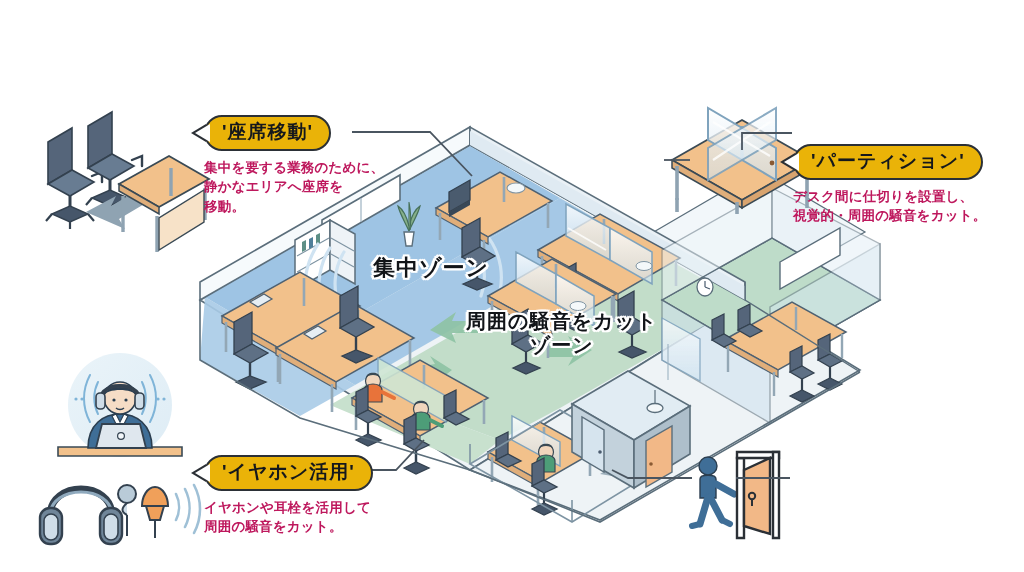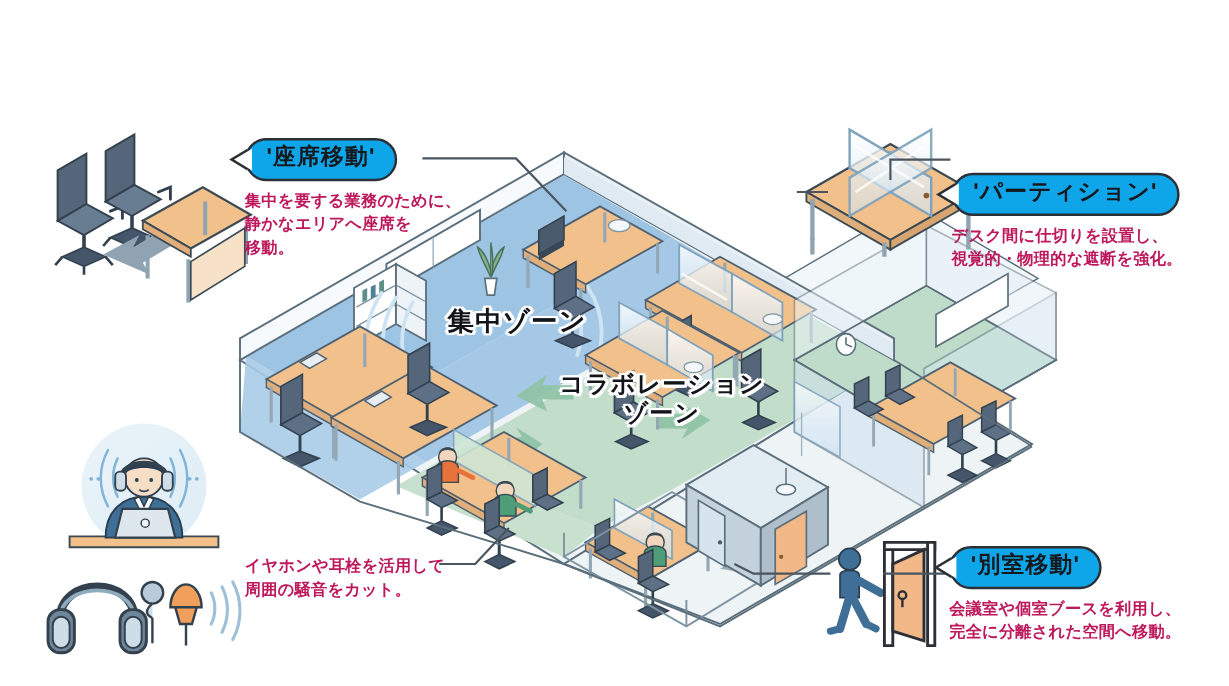--- a/index.html
+++ b/index.html
@@ -8,21 +8,21 @@
        font-family:"Liberation Sans","DejaVu Sans",sans-serif;}
   #stage{position:relative;width:1024px;height:572px;background:#ffffff;}
   svg#scene{position:absolute;inset:0;width:1024px;height:572px;display:block;}
 
   
   .callout{position:absolute;}
   .bubble{
     display:inline-block;
     border:2.5px solid #2b3036;
     border-radius:22px;
-    background:#0ea5e9;
+    background:#eab308;
     padding:4px 16px 6px 16px;
     font-weight:bold;
     color:#15181c;
     letter-spacing:1px;
     white-space:nowrap;
     line-height:1.15;
     position:relative;
   }
   .bubble.t-left::after,
   .bubble.t-left::before{
@@ -456,40 +456,36 @@
       <path d="M352,132 L430,132 L472,176"></path>
       <path d="M792,133 L742,133 L742,150"></path>
       <path d="M664,160 L690,160"></path>
       <path d="M366,470 L396,470 L424,440"></path>
       <path d="M790,478 L736,478"></path>
       <path d="M692,478 L628,478 L612,470"></path>
     </g>
   </svg>
 
   <div class="zone-label" id="zone-focus">集中ゾーン</div>
-  <div class="zone-label" id="zone-collab">コラボレーション
+  <div class="zone-label" id="zone-collab">周囲の騒音をカット
 ゾーン</div>
 
   <div class="callout" id="callout-seat">
     <div class="bubble t-left bubble-19">'座席移動'</div>
     <div class="desc">集中を要する業務のために、
 静かなエリアへ座席を
 移動。</div>
   </div>
 
   <div class="callout" id="callout-partition">
     <div class="bubble t-left bubble-19">'パーティション'</div>
     <div class="desc">デスク間に仕切りを設置し、
-視覚的・物理的な遮断を強化。</div>
+視覚的・周囲の騒音をカット。</div>
   </div>
 
   <div class="callout" id="callout-earphone">
+    <div class="bubble t-left bubble-19">'イヤホン活用'</div>
     <div class="desc">イヤホンや耳栓を活用して
 周囲の騒音をカット。</div>
   </div>
 
-  <div class="callout" id="callout-room">
-    <div class="bubble t-left bubble-19">'別室移動'</div>
-    <div class="desc">会議室や個室ブースを利用し、
-完全に分離された空間へ移動。</div>
-  </div>
 
 </div>
 
 </body></html>

